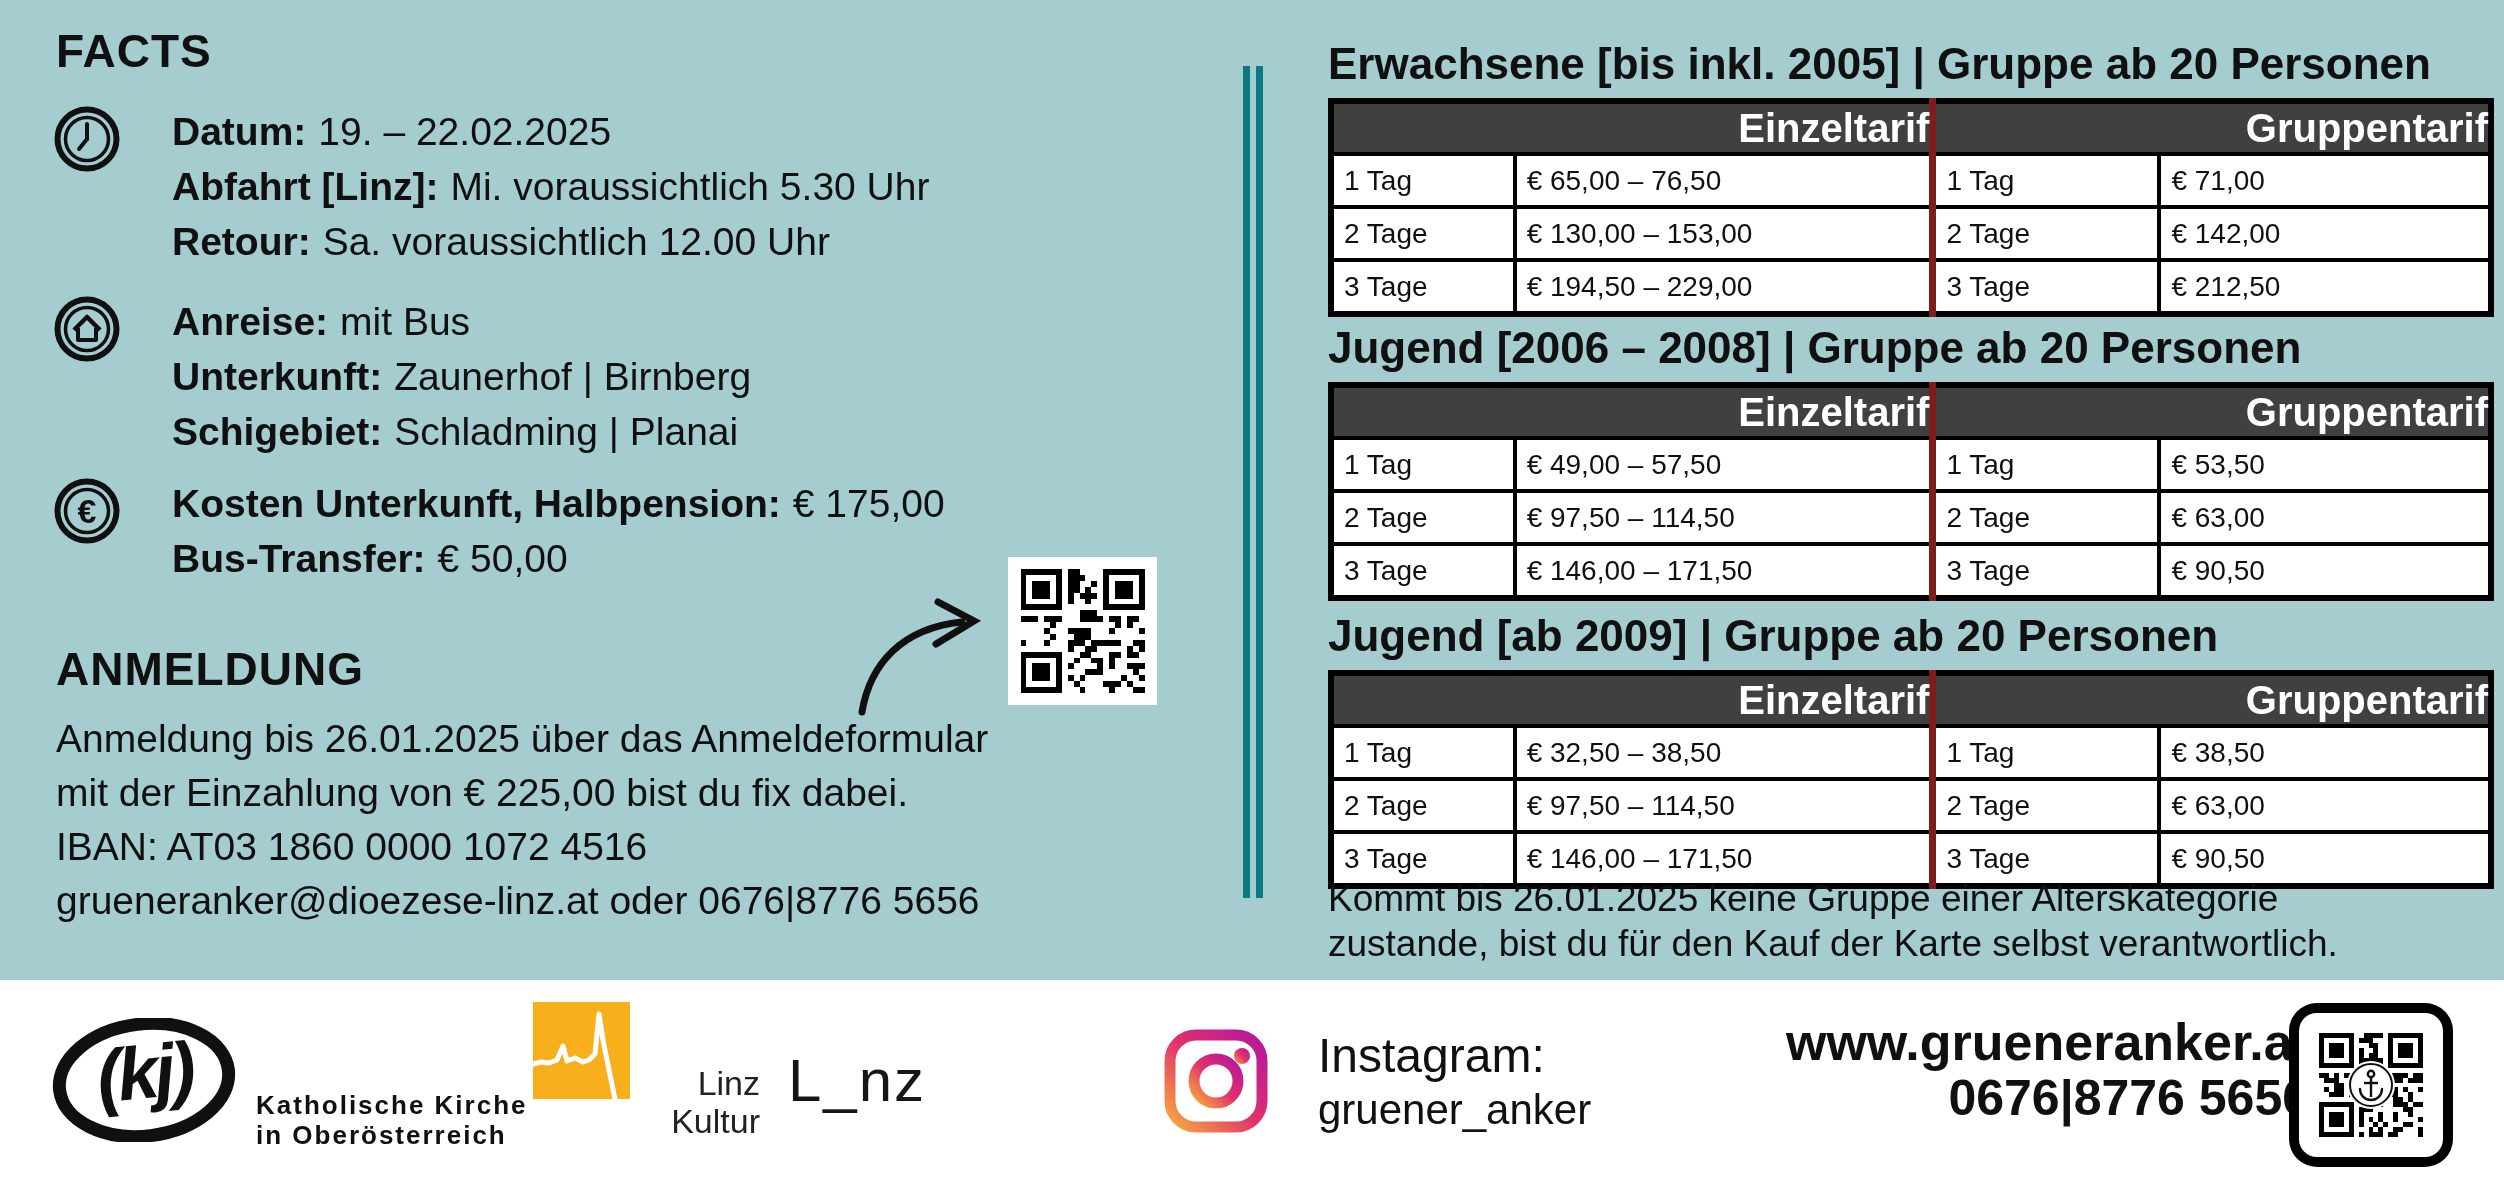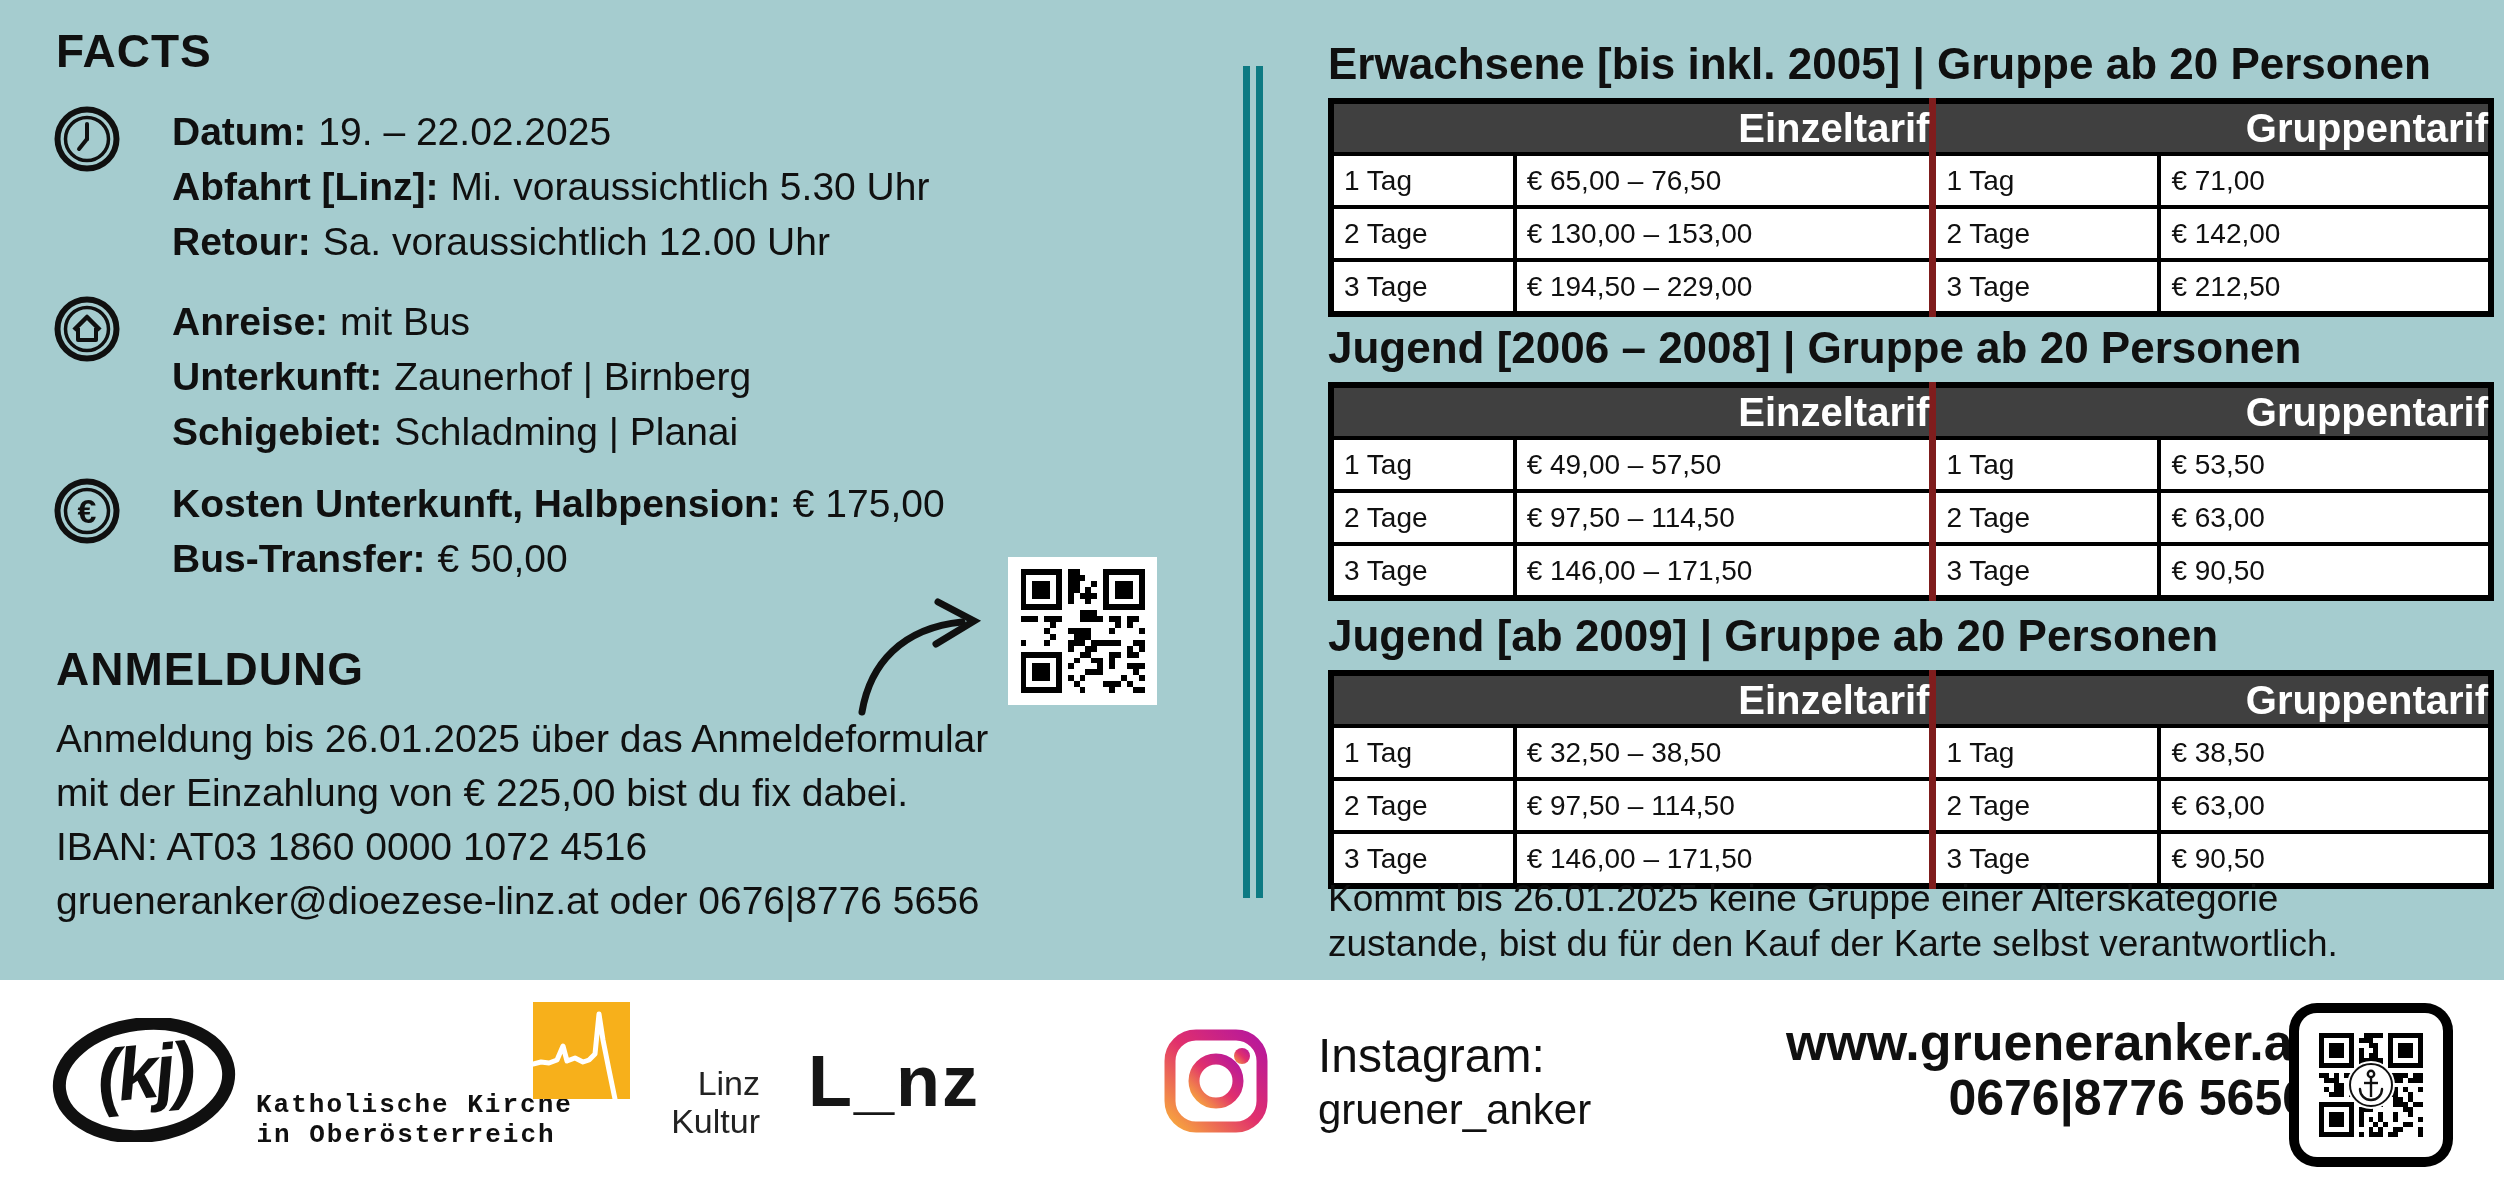--- a/index.html
+++ b/index.html
@@ -40,27 +40,27 @@
     border:4px solid #000;background:#fff;white-space:nowrap;
   }
   table.price .mid{border-left:7px solid #7f1d1d;margin-top:44px;}
   .note{position:absolute;left:1328px;top:876px;font-size:37px;line-height:45px;font-weight:400;white-space:nowrap;}
   
   .footer{position:absolute;left:0;top:980px;width:2504px;height:201px;background:#fff;}
   .kj-logo{position:absolute;left:52px;top:38px;width:184px;height:124px;}
   .kj-logo svg{position:absolute;inset:0;}
   .kj-text{position:absolute;left:0;top:12px;width:100%;text-align:center;
     font-size:74px;font-weight:700;font-style:italic;transform:rotate(-6deg);letter-spacing:-4px;}
-  .church{position:absolute;left:256px;top:110px;width:300px;text-align:center;
-    font-size:26px;font-weight:700;letter-spacing:2px;line-height:30px;white-space:nowrap;font-family:Liberation Mono, monospace;}
+  .church{position:absolute;left:256px;top:110px;width:300px;text-align:left;
+    font-size:26px;font-weight:700;letter-spacing:2px;line-height:30px;white-space:nowrap;}
   .ylogo{position:absolute;left:533px;top:22px;width:97px;height:97px;background:#f7b01b;}
   .ylogo svg{position:absolute;inset:0;}
   .linzkultur{position:absolute;left:628px;top:84px;width:132px;text-align:right;
     font-size:34px;line-height:38px;font-weight:400;color:#222;}
-  .lnz{position:absolute;left:808px;top:56px;font-size:72px;line-height:90px;font-weight:700;
+  .lnz{position:absolute;left:788px;top:56px;font-size:60px;line-height:90px;font-weight:400;
     letter-spacing:2px;color:#161616;}
   .ig-icon{position:absolute;left:1163px;top:48px;width:106px;height:106px;}
   .ig-text{position:absolute;left:1318px;top:52px;line-height:48px;}
   .ig-label{font-size:48px;font-weight:400;display:block;}
   .ig-handle{font-size:42px;font-weight:400;display:block;margin-top:6px;}
   .contact{position:absolute;left:1700px;top:34px;width:610px;text-align:right;}
   .web{font-size:52px;font-weight:700;display:block;line-height:56px;}
   .phone{font-size:50px;font-weight:700;display:block;line-height:56px;}
   .qr-big{position:absolute;left:2289px;top:23px;width:164px;height:164px;
     background:#000;border-radius:28px;}

